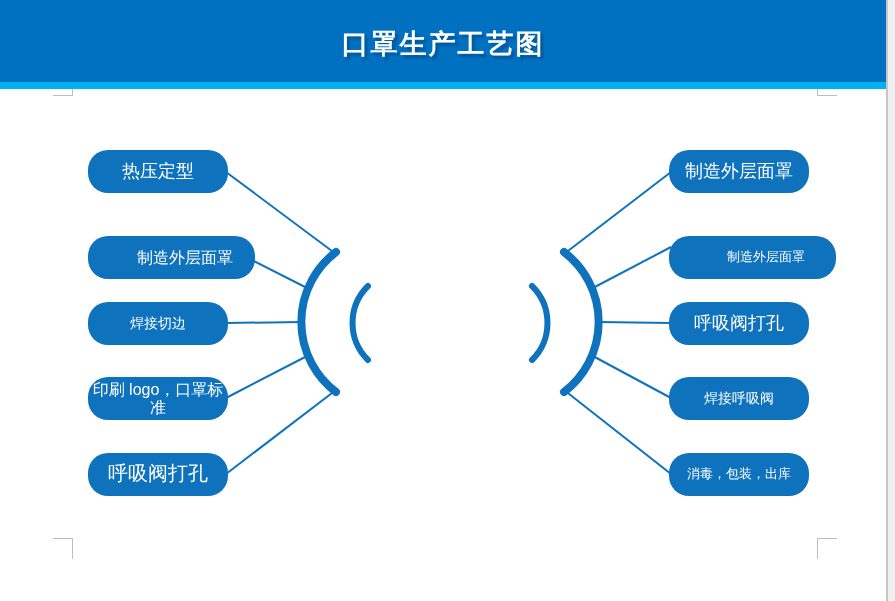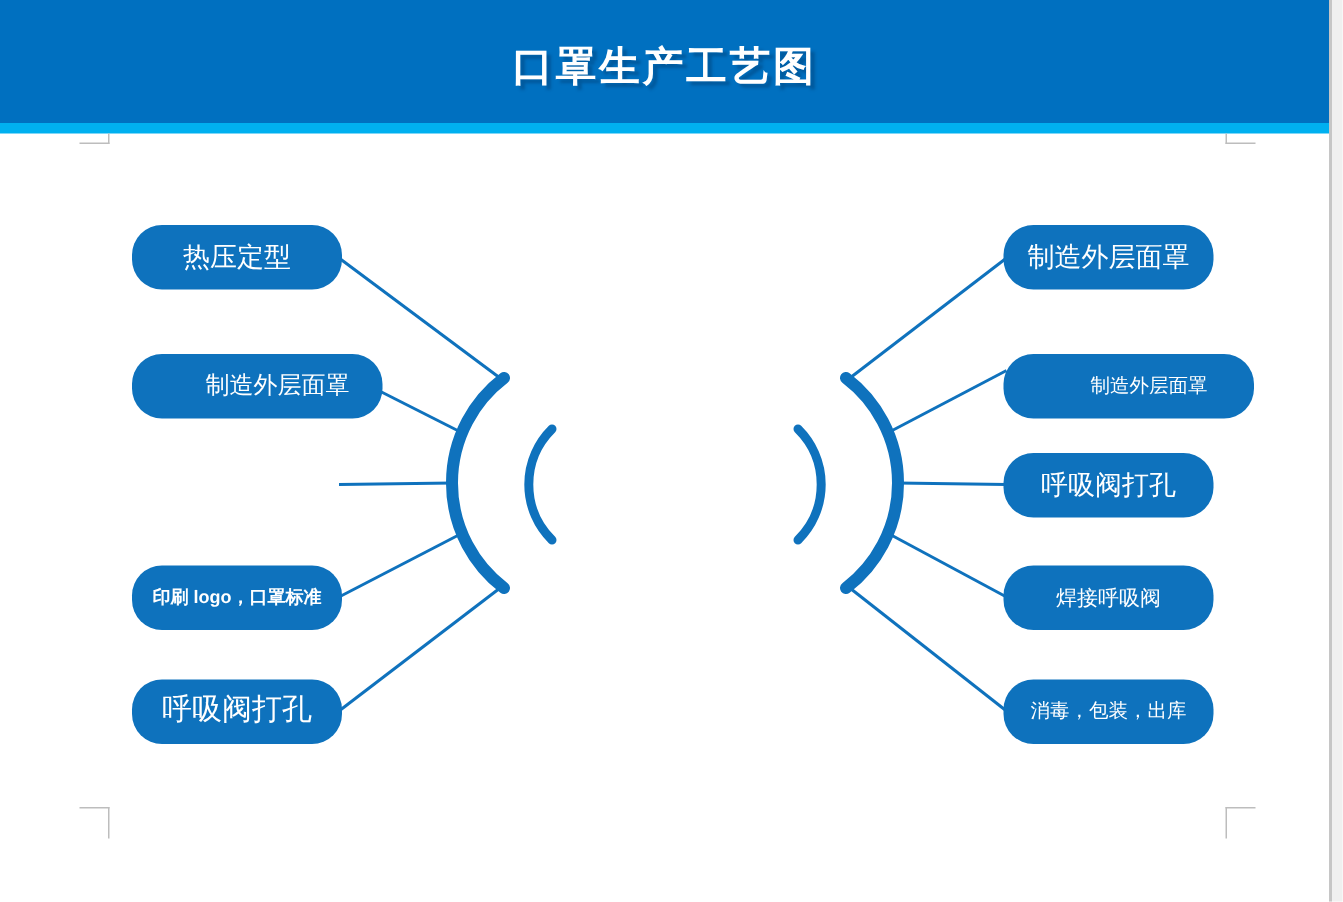--- a/index.html
+++ b/index.html
@@ -48,21 +48,21 @@
   .row2 { top: 147px; padding-left: 27px; }
   .row3 { top: 213px; }
   .row4 { top: 288px; }
   .row5 { top: 364px; }
   .fs20 { font-size: 20px; font-family: Liberation Mono, monospace; }
   .fs18 { font-size: 18px; }
   .fs17 { font-size: 14px; }
   .fs16 { font-size: 16px; }
   .fs14 { font-size: 14px; }
   .fs13 { font-size: 13px; }
-  .fs12 { font-size: 12px; font-weight: bold; }
+  .fs12 { font-size: 16px; }
 
   
   .center-circle {
     position: absolute; left: 384px; top: 167px; width: 132px; height: 132px;
     border-radius: 50%; background: var(--node-fill, #0e72bd);
     color: #ffffff; font-size: 25px; font-weight: 700; letter-spacing: 2px;
     display: flex; align-items: center; justify-content: center;
   }
 
   
@@ -104,20 +104,21 @@
       <g stroke="#0f72bd" fill="none" stroke-linecap="round">
         <path d="M 336 163 A 88 88 0 0 0 336 303" stroke-width="8"></path>
         <path d="M 564 163 A 88 88 0 0 1 564 303" stroke-width="8"></path>
         <path d="M 368 197 A 52 52 0 0 0 368 271" stroke-width="6"></path>
         <path d="M 532 197 A 52 52 0 0 1 532 271" stroke-width="6"></path>
       </g>
     </svg>
 
     <div class="node left-col row1 fs18">热压定型</div>
     <div class="node left-col row2 fs16">制造外层面罩</div>
+    <div class="node left-col row3 fs14">焊接切边</div>
     <div class="node left-col row4 fs12">印刷 logo，口罩标准</div>
     <div class="node left-col row5 fs20">呼吸阀打孔</div>
 
     <div class="node right-col row1 fs18">制造外层面罩</div>
     <div class="node right-col row2 fs13">制造外层面罩</div>
     <div class="node right-col row3 fs18">呼吸阀打孔</div>
     <div class="node right-col row4 fs17">焊接呼吸阀</div>
     <div class="node right-col row5 fs13">消毒，包装，出库</div>
 
 

